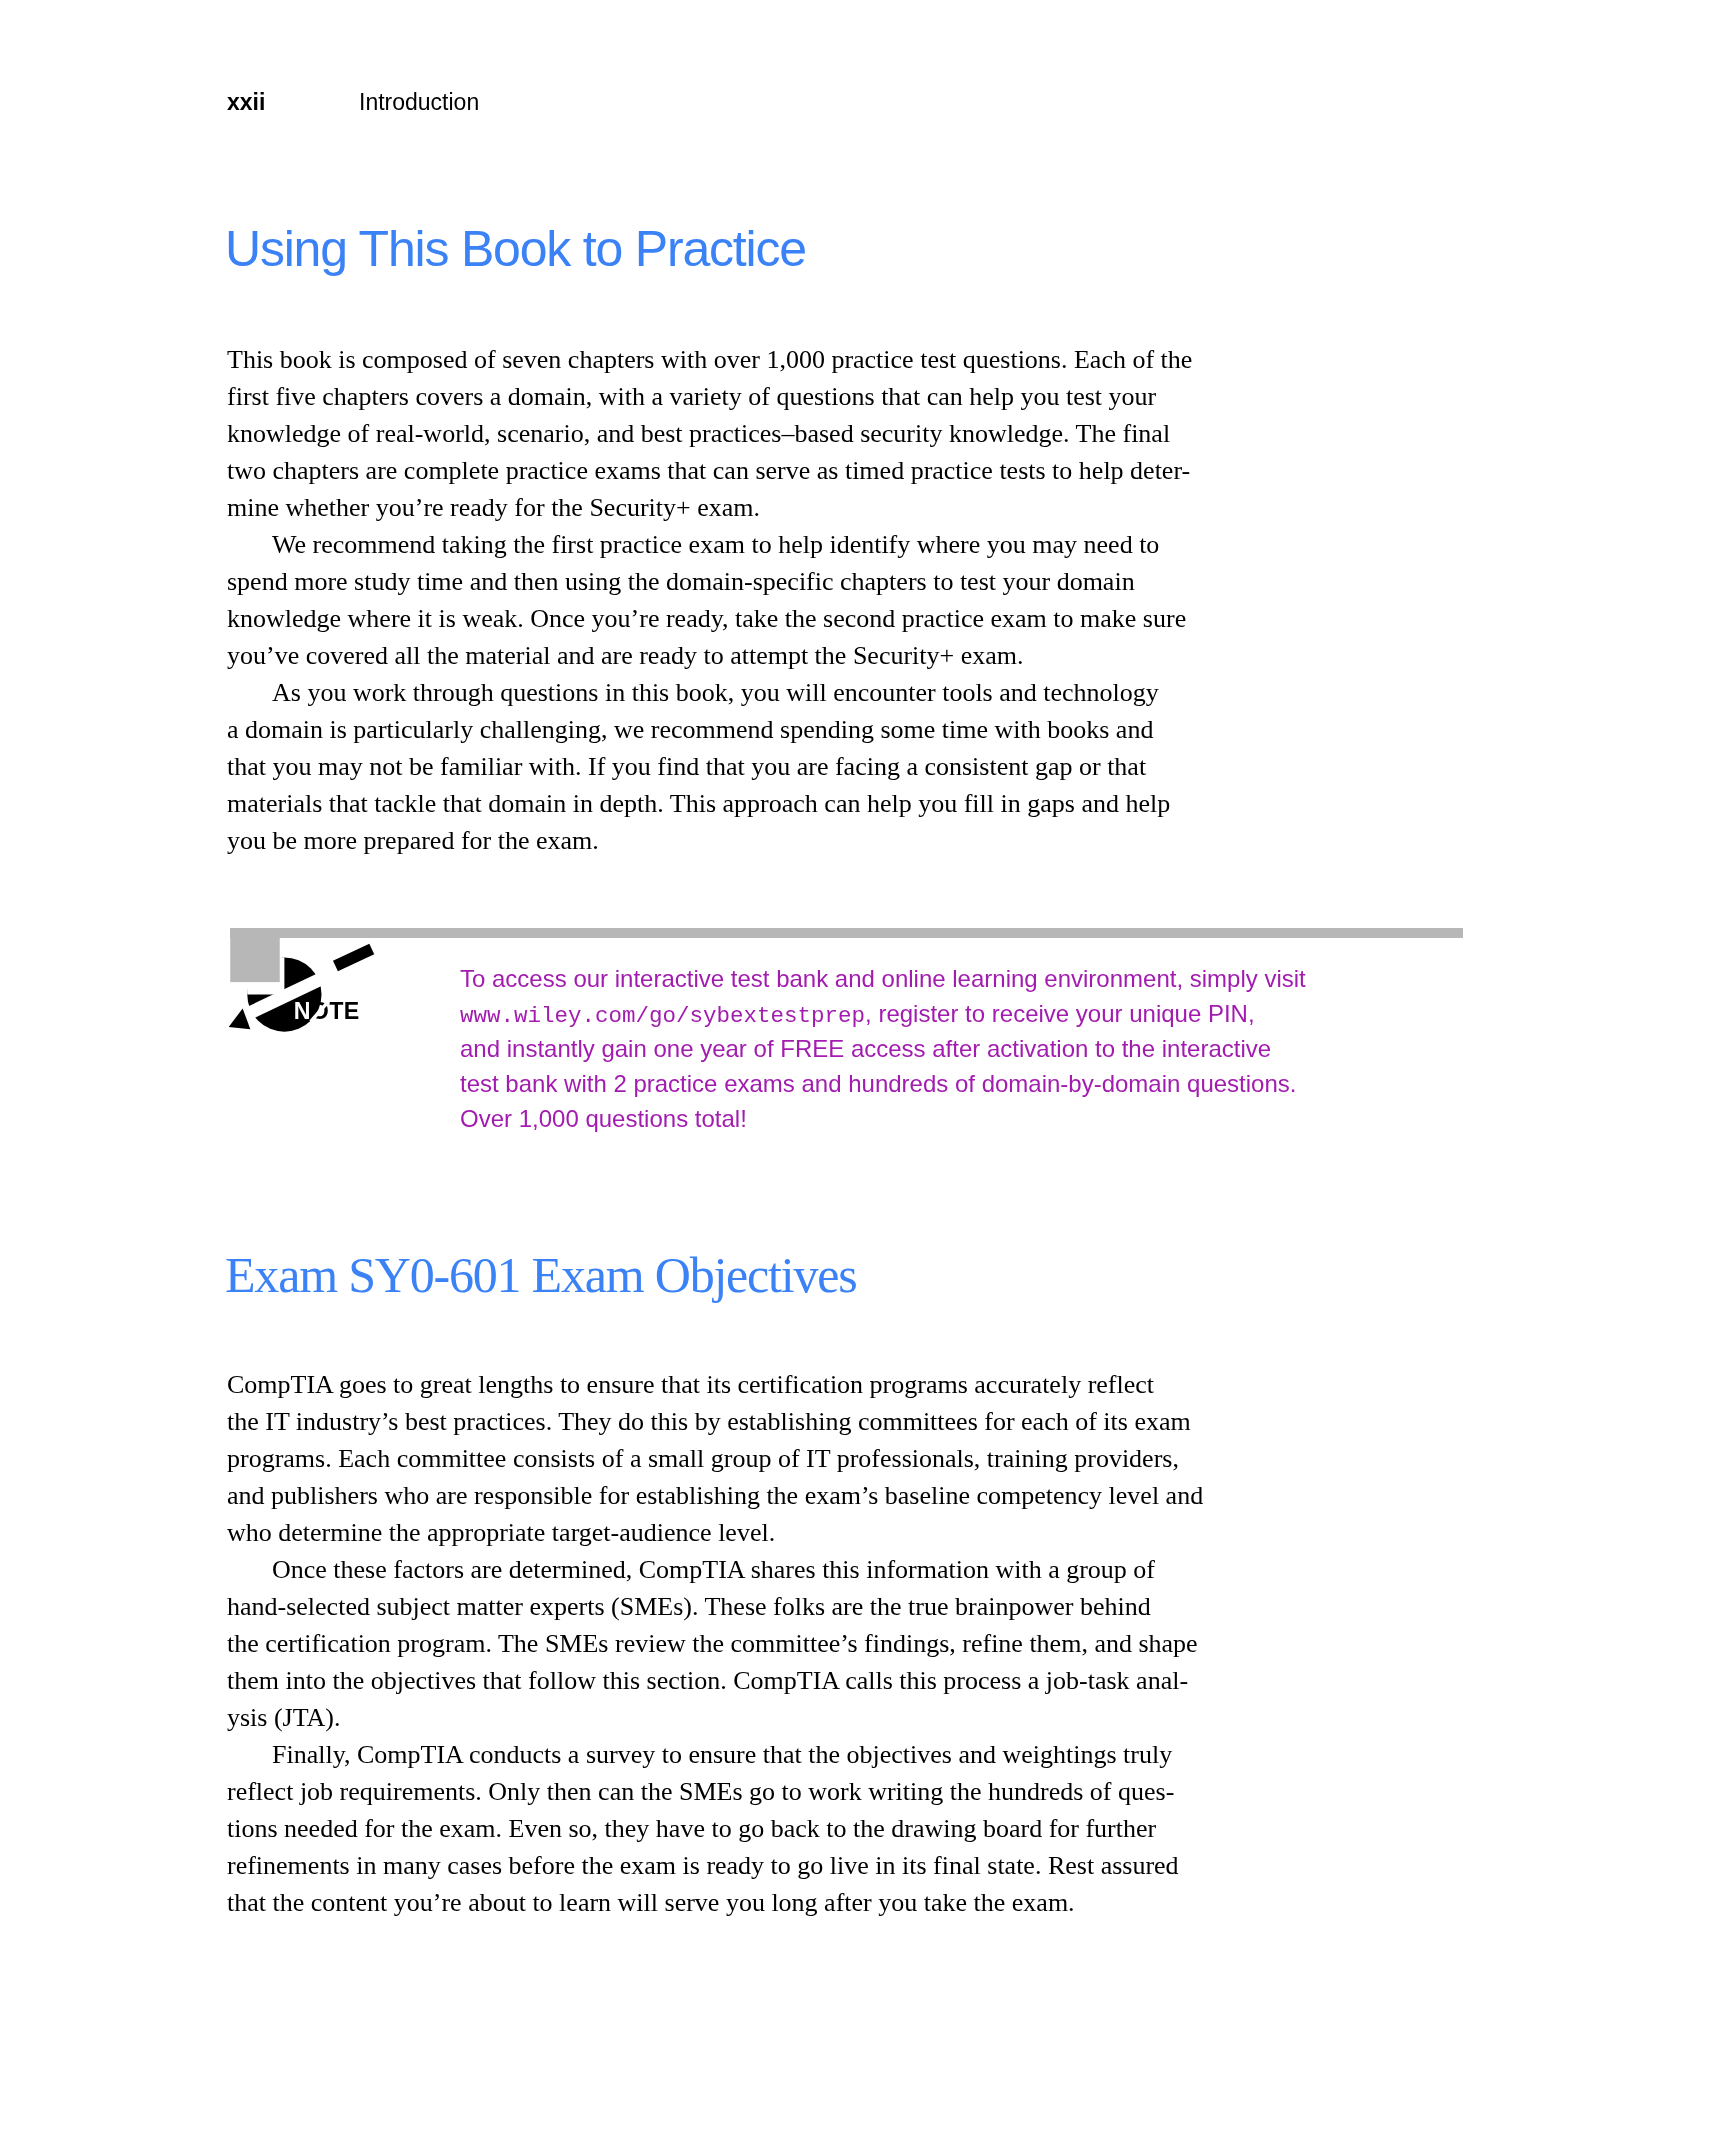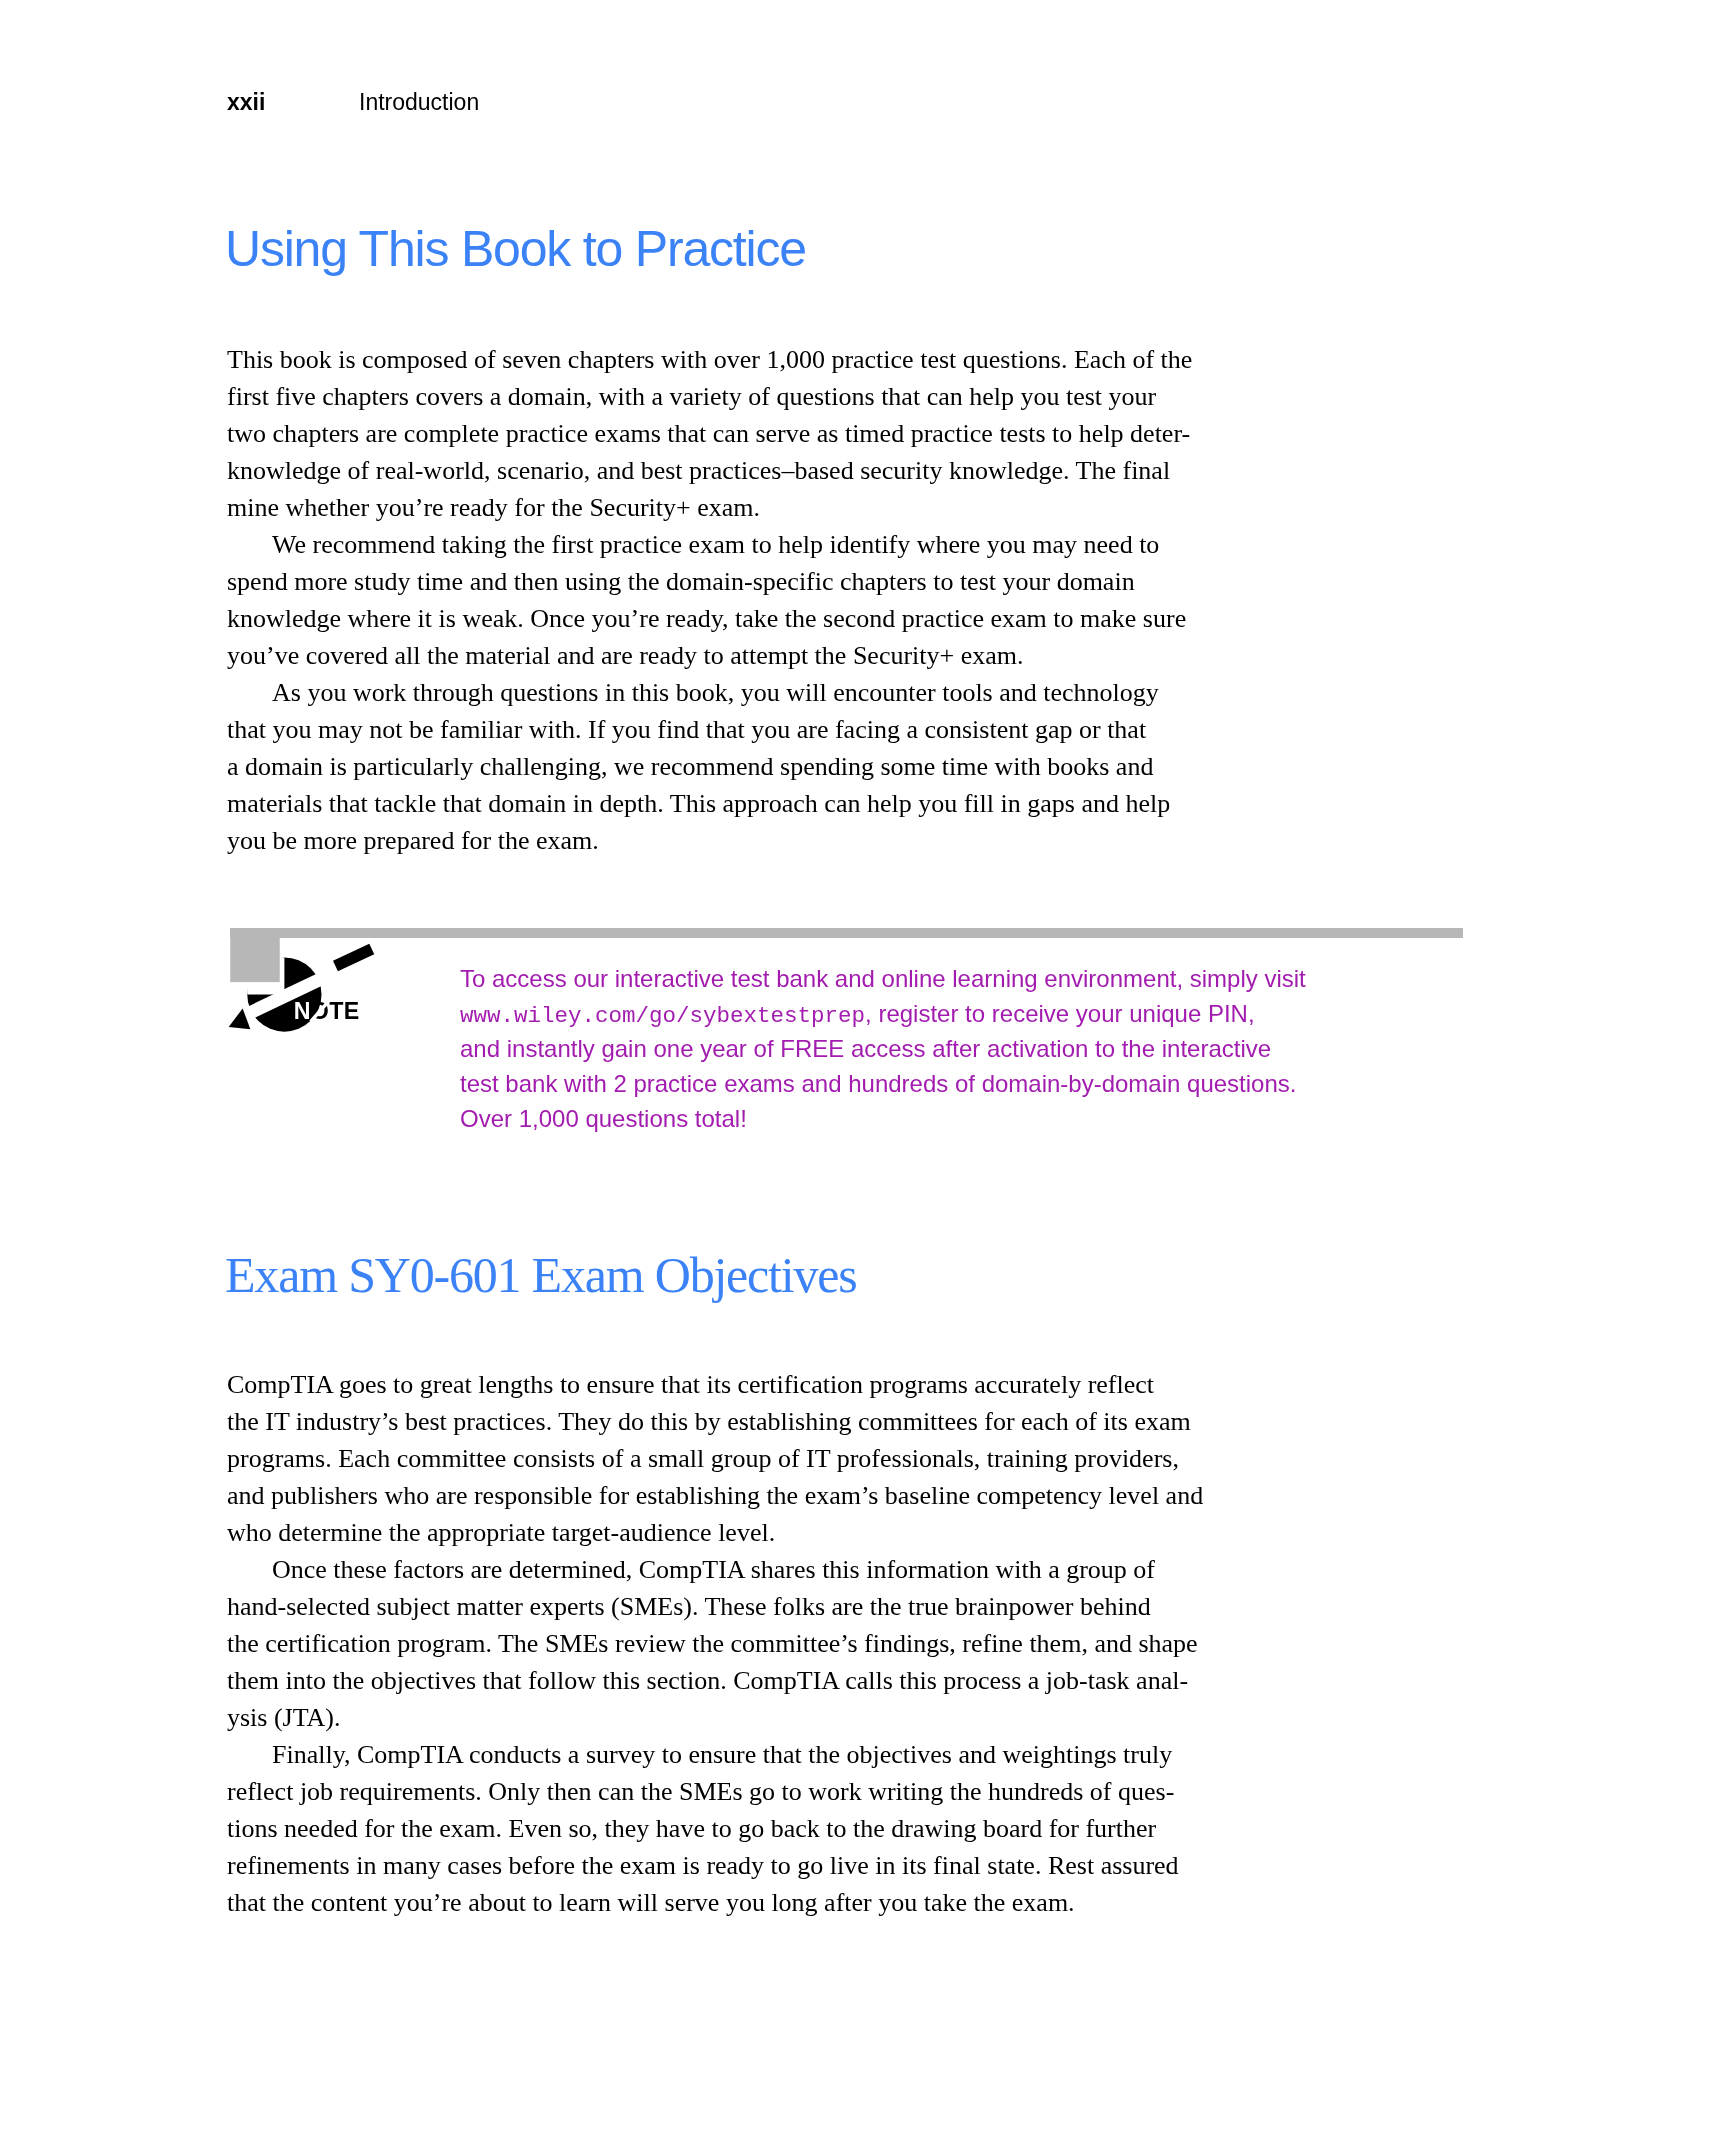--- a/index.html
+++ b/index.html
@@ -117,34 +117,34 @@
     <span class="folio">xxii</span>
     <span class="head-title">Introduction</span>
   </div>
 
   <div id="h1-a" class="h1">Using This Book to Practice</div>
 
   <div id="body-1" class="bodyblock">
       <div class="para">
         <div class="line">This book is composed of seven chapters with over 1,000 practice test questions. Each of the</div>
         <div class="line">first five chapters covers a domain, with a variety of questions that can help you test your</div>
+        <div class="line">knowledge of real-world, scenario, and best practices–based security knowledge. The final</div>
         <div class="line">two chapters are complete practice exams that can serve as timed practice tests to help deter-</div>
-        <div class="line">knowledge of real-world, scenario, and best practices–based security knowledge. The final</div>
         <div class="line">mine whether you’re ready for the Security+ exam.</div>
       </div>
       <div class="para indent">
         <div class="line">We recommend taking the first practice exam to help identify where you may need to</div>
         <div class="line">spend more study time and then using the domain-specific chapters to test your domain</div>
         <div class="line">knowledge where it is weak. Once you’re ready, take the second practice exam to make sure</div>
         <div class="line">you’ve covered all the material and are ready to attempt the Security+ exam.</div>
       </div>
       <div class="para indent">
         <div class="line">As you work through questions in this book, you will encounter tools and technology</div>
+        <div class="line">a domain is particularly challenging, we recommend spending some time with books and</div>
         <div class="line">that you may not be familiar with. If you find that you are facing a consistent gap or that</div>
-        <div class="line">a domain is particularly challenging, we recommend spending some time with books and</div>
         <div class="line">materials that tackle that domain in depth. This approach can help you fill in gaps and help</div>
         <div class="line">you be more prepared for the exam.</div>
       </div>
     </div>
 
   <div class="note-bar"></div>
 
   <svg class="note-icon" viewBox="0 0 200 150" aria-hidden="true">
 
     <circle cx="74" cy="86" r="48" fill="#000000"></circle>

